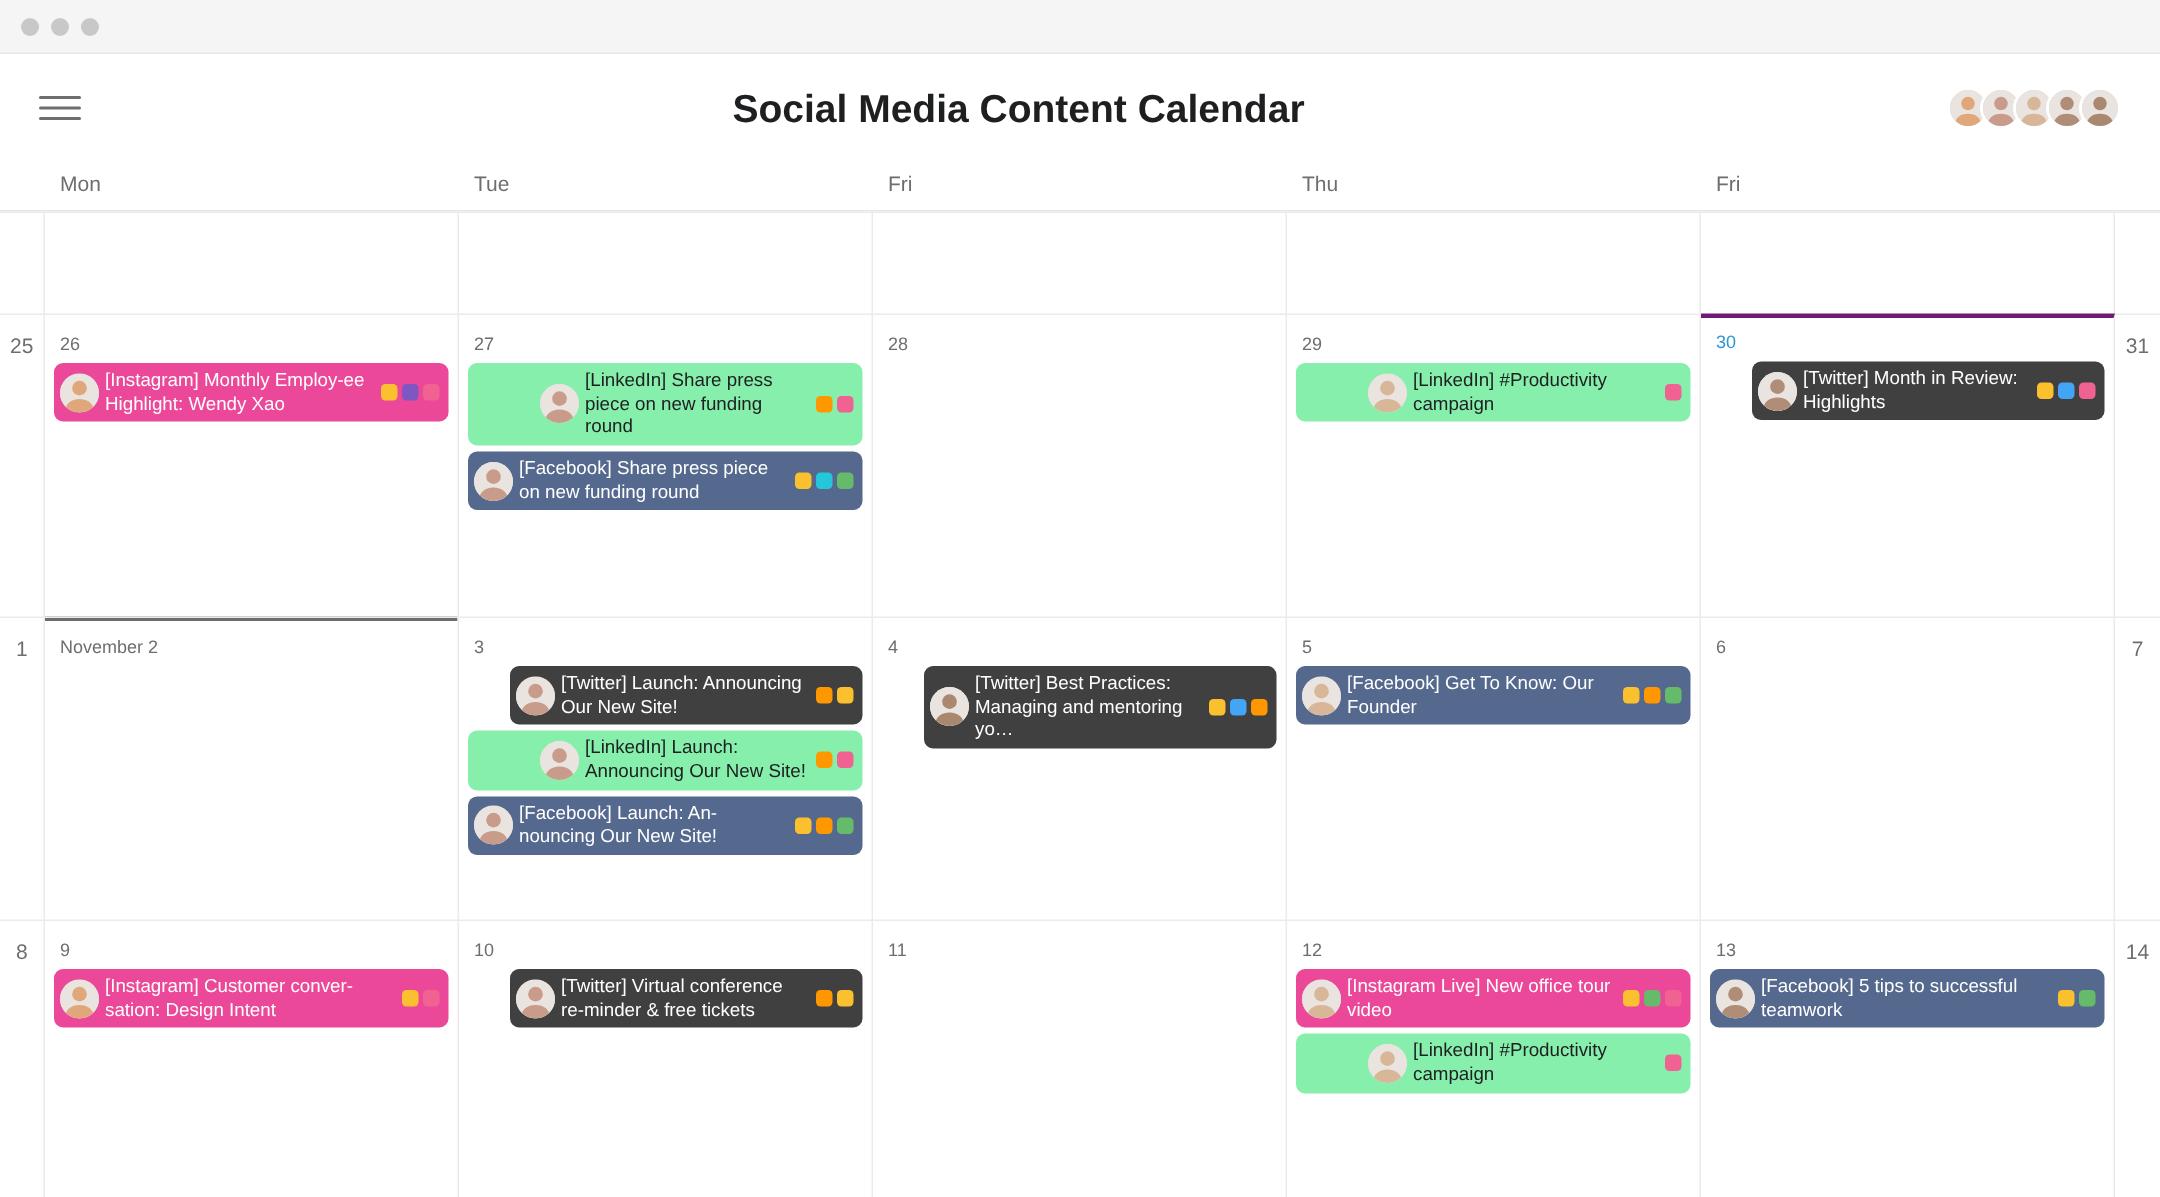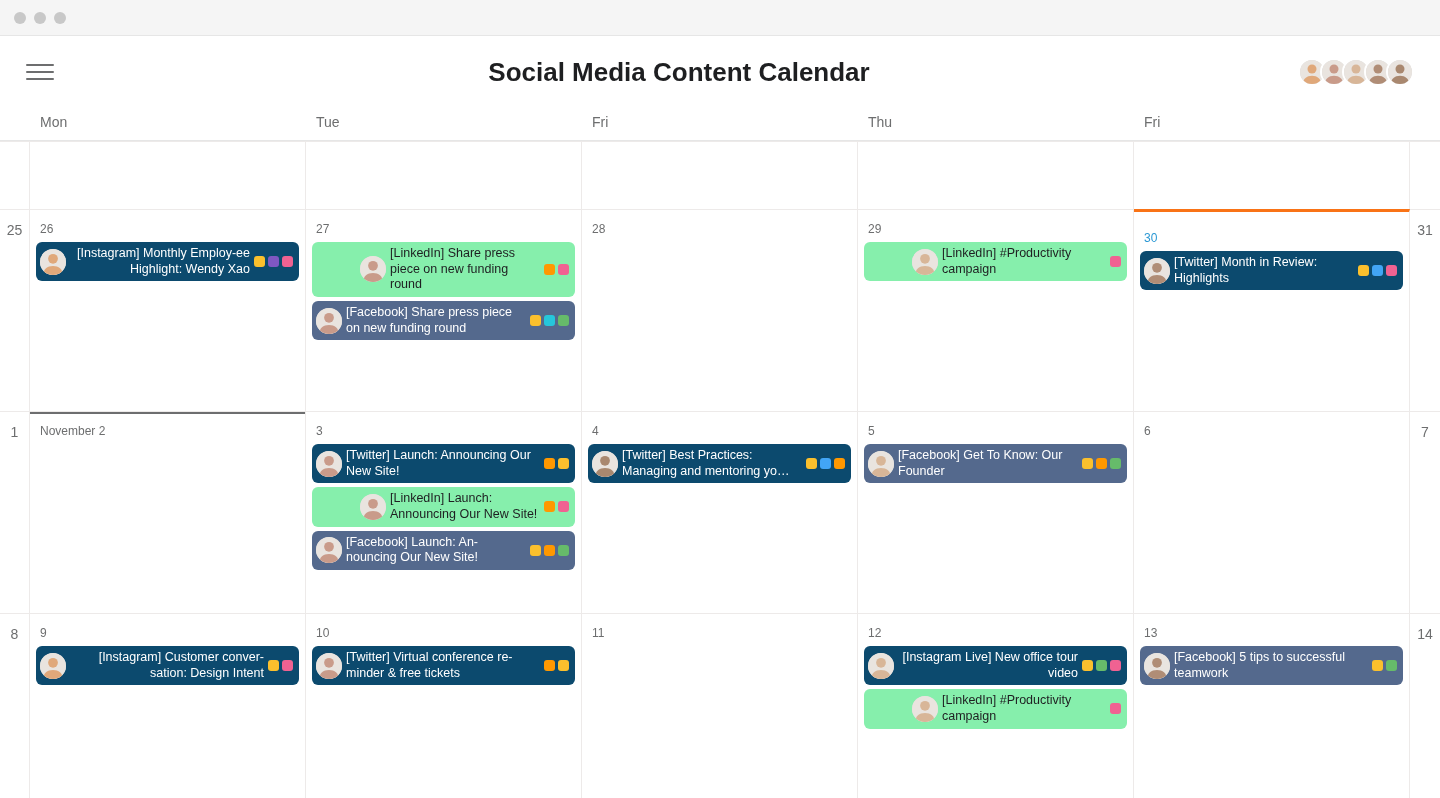--- a/index.html
+++ b/index.html
@@ -87,21 +87,21 @@
     color: #6d6e6f;
   }
   .gutter-right { border-right: none; }
   .cell {
     border: 1px solid #edeae9;
     border-left: none; border-bottom: none;
     padding: 12px 6px 6px 6px;
     min-height: 68px;
     position: relative;
   }
-  .cell.today { border-top: 3px solid #f97316; padding-top: 19px; }
+  .cell.today { border-top: 3px solid #701a75; padding-top: 9px; }
   .cell.selected::after {
     content: "";
     position: absolute;
     left: 0; right: 0; bottom: -3px;
     height: 3px;
     background: #6d6e6f;
   }
   .daynum {
     font-size: 12px;
     color: #6d6e6f;
@@ -132,24 +132,24 @@
     flex: 1;
     word-break: break-word;
   }
   .task.light .task-title { color: #1e1f21; }
   .tags { display: flex; gap: 3px; flex: 0 0 auto; }
   .tag {
     width: 11px; height: 11px; border-radius: 3px;
   }
 
   
-  .c-pink    { background: #0c4a6e; text-align: right; }
+  .c-pink    { background: #ec4899; }
   .c-slate   { background: #54698d; }
   .c-yellow  { background: #86efac; padding-left: 48px; }
-  .c-teal    { background: #0c4a6e; }
+  .c-teal    { background: #404040; margin-left: 28px; }
 
   
   .t-yellow { background: #fbc02d; }
   .t-orange { background: #ff9800; }
   .t-pink   { background: #f06292; }
   .t-blue   { background: #42a5f5; }
   .t-purple { background: #7e57c2; }
   .t-green  { background: #66bb6a; }
   .t-teal   { background: #26c6da; }
 </style>

